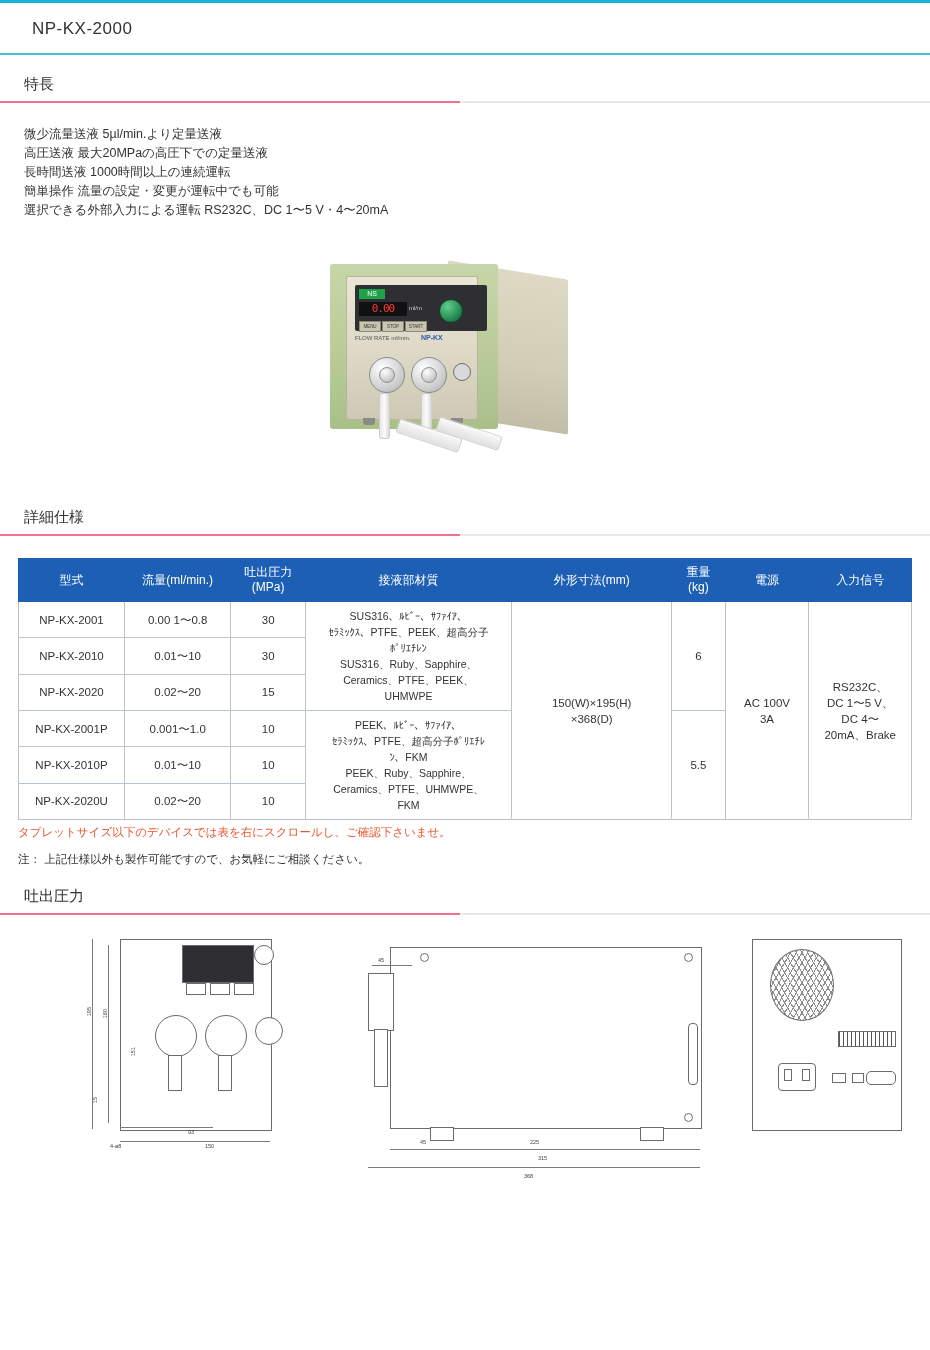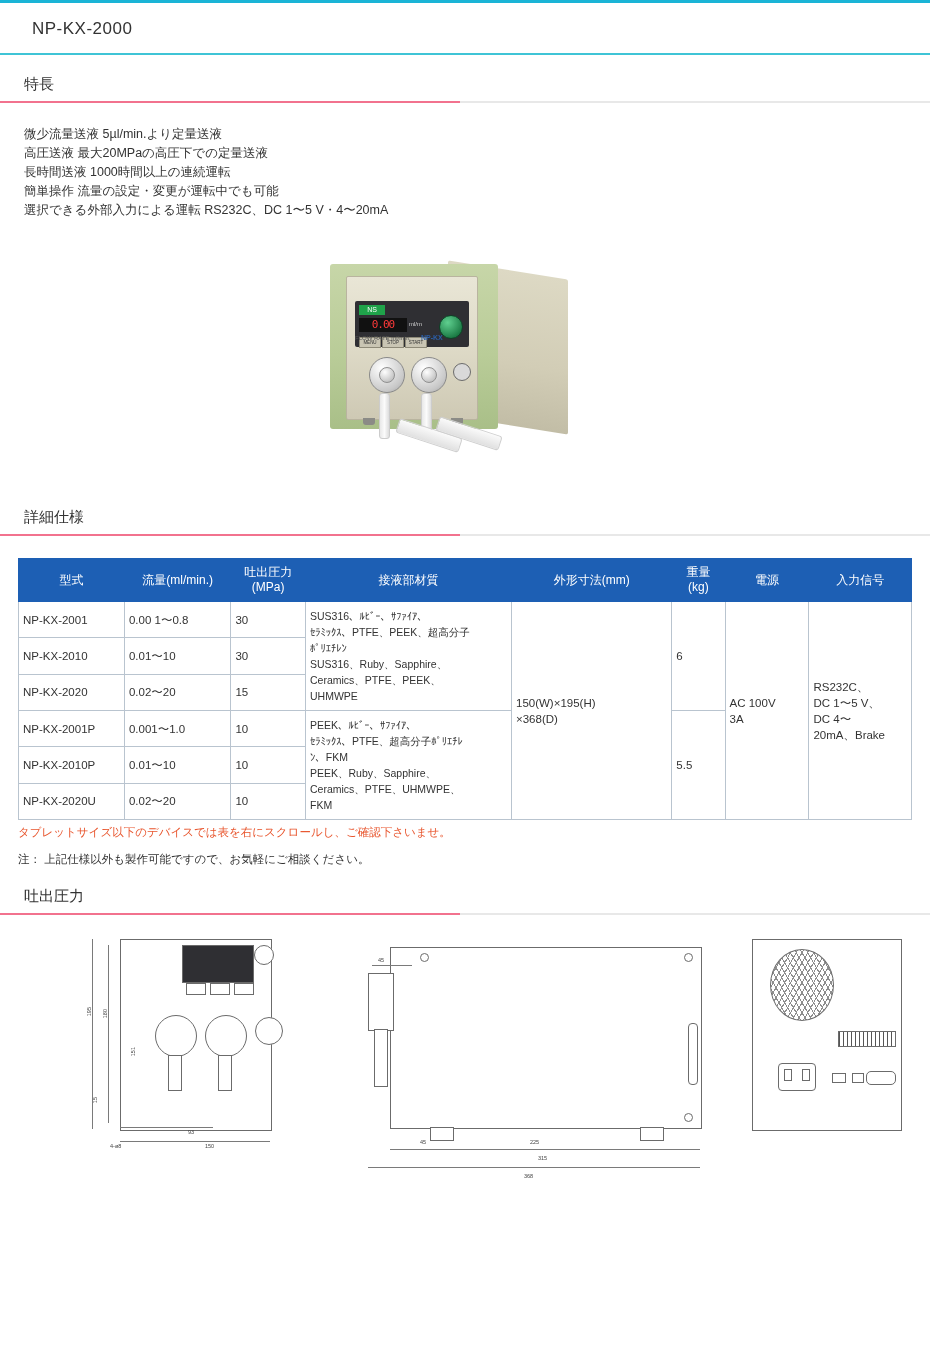--- a/index.html
+++ b/index.html
@@ -85,22 +85,22 @@
   .pump-front {
     position: absolute;
     left: 16px; top: 18px;
     width: 130px; height: 142px;
     background: linear-gradient(to bottom, #e9e6d6 0%, #dedac7 50%, #cec9b4 100%);
     border: 1px solid #b9b49f;
     border-radius: 2px;
   }
   .panel-top {
     position: absolute;
-    left: 8px; top: 24px;
-    width: 114px; height: 46px;
+    left: 8px; top: 8px;
+    width: 132px; height: 46px;
     background: #2f2f33;
     border-radius: 2px;
   }
   .panel-logo {
     position: absolute;
     left: 4px; top: 4px;
     width: 26px; height: 10px;
     background: #1fa34a;
     font-size: 7px; color: #fff; text-align: center; line-height: 10px;
     font-family: "Liberation Sans", sans-serif;
@@ -206,21 +206,21 @@
     background: #1d5fb4;
     color: #ffffff;
     border: 1px solid #1d5fb4;
     font-weight: normal;
     font-size: 12px;
     padding: 6px 2px;
     line-height: 15px;
   }
   table.spec td {
     border: 1px solid #b9c4cf;
-    text-align: left;
+    text-align: center;
     padding: 6px 4px;
     line-height: 16px;
   }
   td.mat {
     text-align: left;
     font-size: 10.5px;
     line-height: 14px;
     padding-left: 6px;
   }
   .scroll-note {

